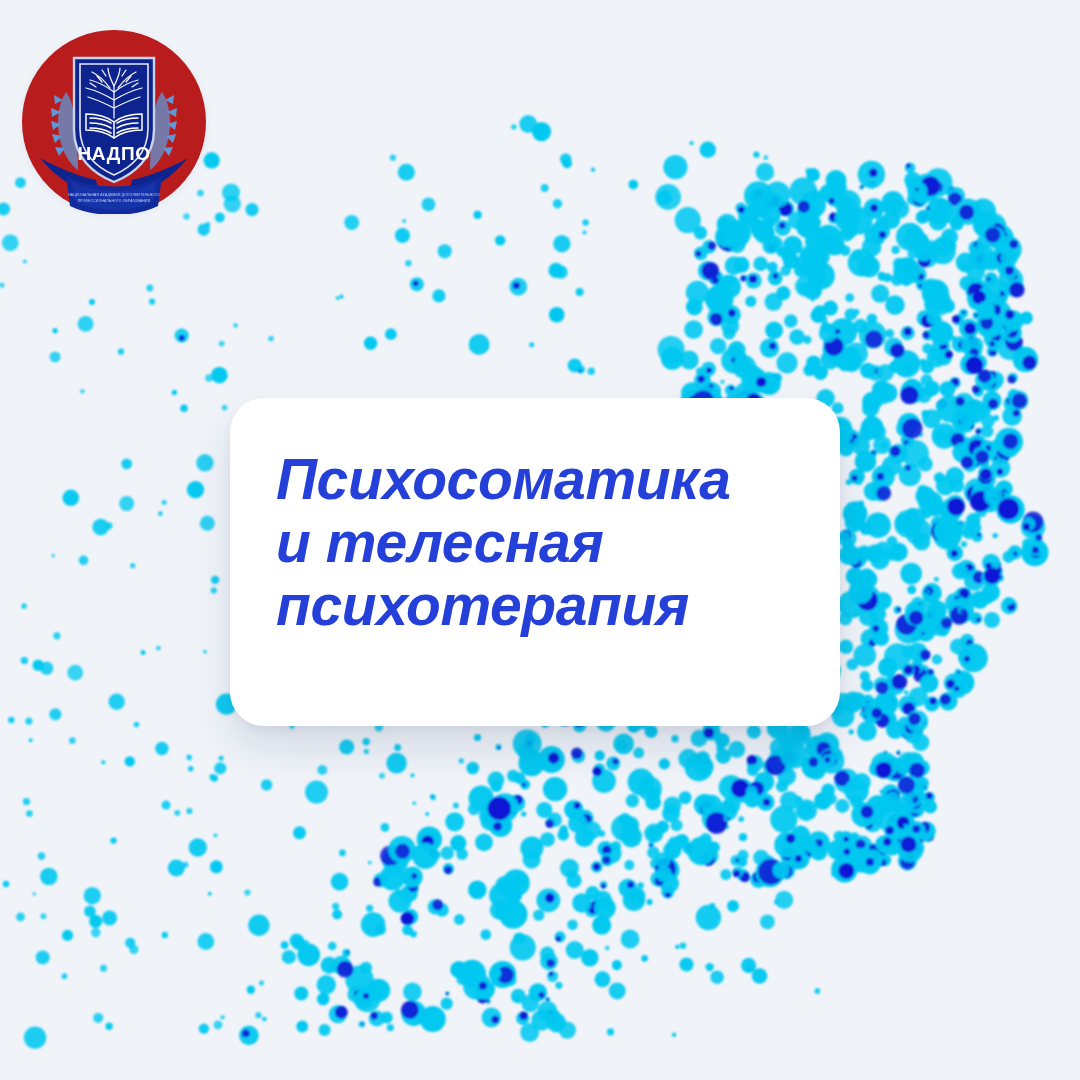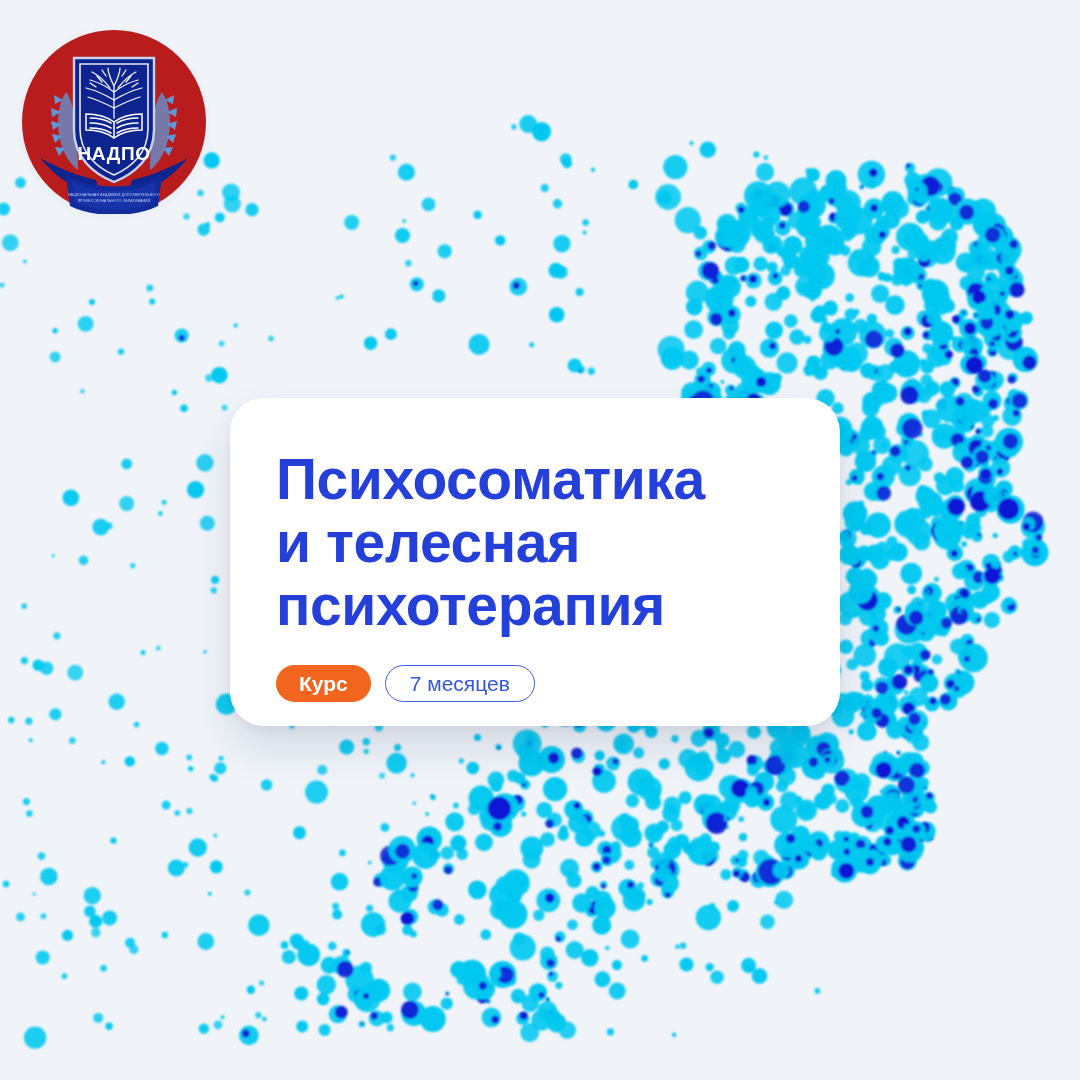--- a/index.html
+++ b/index.html
@@ -23,20 +23,21 @@
   }
   .logo-badge svg{display:block;width:184px;height:184px;}
 
   
   .card{
     position:absolute;left:230px;top:398px;width:610px;height:328px;
     background:#ffffff;border-radius:34px;z-index:5;
     box-shadow:0 22px 40px rgba(30,50,90,.13), 0 4px 12px rgba(30,50,90,.06);
     box-sizing:border-box;
     padding:50px 46px 0 46px;
+    font-style:italic;
   }
   .card-title{
     margin:0;
     font-size:57px;
     line-height:63px;
     font-weight:700;
     color:#2440d8;
     letter-spacing:-0.4px;
     white-space:pre-line;
   }
@@ -2135,19 +2136,15 @@
         <text x="92" y="166" text-anchor="middle" font-family="Liberation Sans, sans-serif" font-size="3.3" fill="#cfd9f0" letter-spacing="0.25">НАЦИОНАЛЬНАЯ АКАДЕМИЯ ДОПОЛНИТЕЛЬНОГО</text>
         <text x="92" y="172" text-anchor="middle" font-family="Liberation Sans, sans-serif" font-size="3.3" fill="#cfd9f0" letter-spacing="0.25">ПРОФЕССИОНАЛЬНОГО ОБРАЗОВАНИЯ</text>
       </g>
     </svg>
   </div>
 
   <div class="card">
     <h1 class="card-title">Психосоматика
 и телесная
 психотерапия</h1>
-    <div class="badges">
-      <span class="badge badge-primary">Курс</span>
-      <span class="badge badge-outline">7 месяцев</span>
-    </div>
   </div>
 
 </div>
 
 </body></html>

